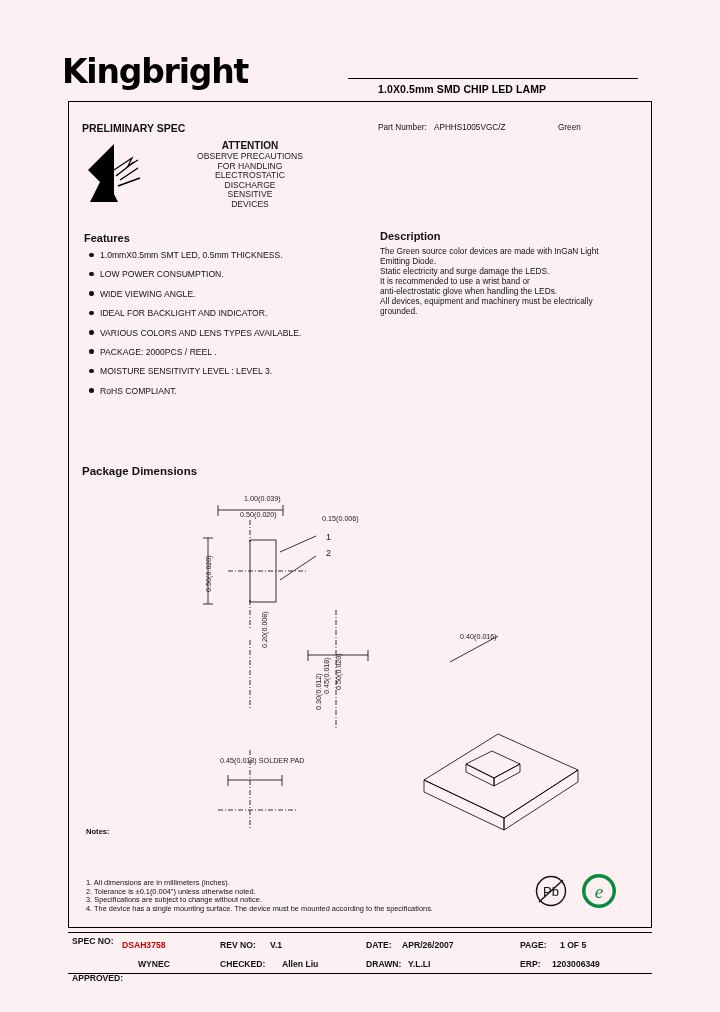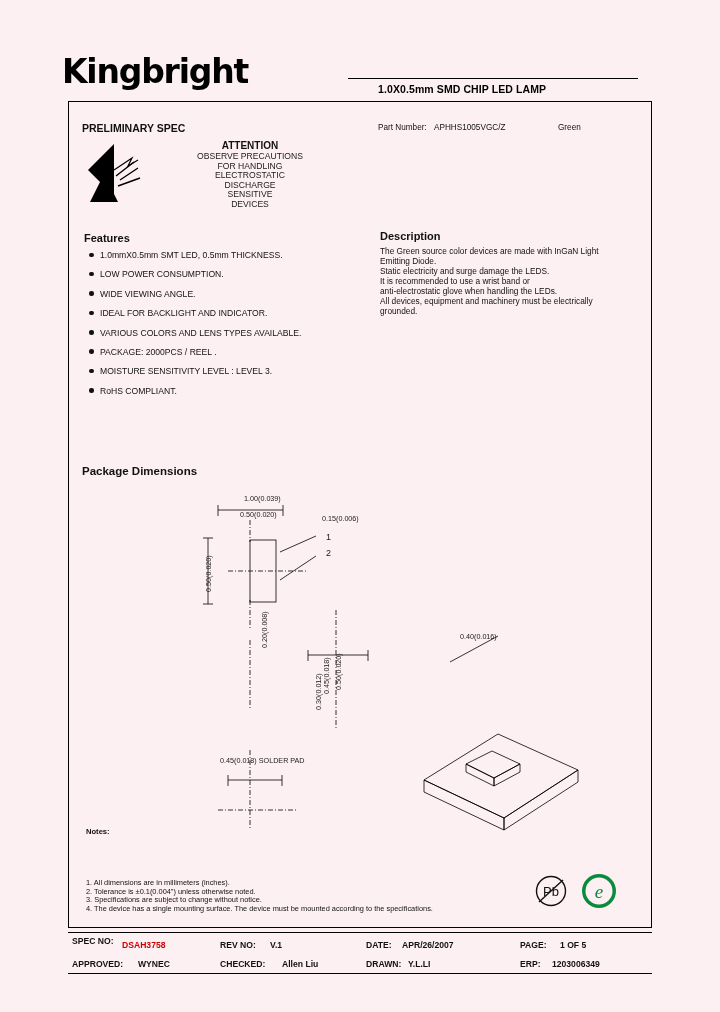--- a/index.html
+++ b/index.html
@@ -397,21 +397,21 @@
   <div class="footer">
     <div class="footer-cell" style="left:4px; top:3px;">SPEC NO:</div>
     <div class="footer-cell" style="left:54px; top:7px; color:#cc0000;">DSAH3758</div>
     <div class="footer-cell" style="left:152px; top:7px;">REV NO:</div>
     <div class="footer-cell" style="left:202px; top:7px;">V.1</div>
     <div class="footer-cell" style="left:298px; top:7px;">DATE:</div>
     <div class="footer-cell" style="left:334px; top:7px;">APR/26/2007</div>
     <div class="footer-cell" style="left:452px; top:7px;">PAGE:</div>
     <div class="footer-cell" style="left:492px; top:7px;">1 OF 5</div>
 
-    <div class="footer-cell" style="left:4px; top:26px;">APPROVED:</div>
+    <div class="footer-cell" style="left:4px; top:40px;">APPROVED:</div>
     <div class="footer-cell" style="left:70px; top:26px;">WYNEC</div>
     <div class="footer-cell" style="left:152px; top:26px;">CHECKED:</div>
     <div class="footer-cell" style="left:214px; top:26px;">Allen Liu</div>
     <div class="footer-cell" style="left:298px; top:26px;">DRAWN:</div>
     <div class="footer-cell" style="left:340px; top:26px;">Y.L.LI</div>
     <div class="footer-cell" style="left:452px; top:26px;">ERP:</div>
     <div class="footer-cell" style="left:484px; top:26px;">1203006349</div>
   </div>
 
 </div>

